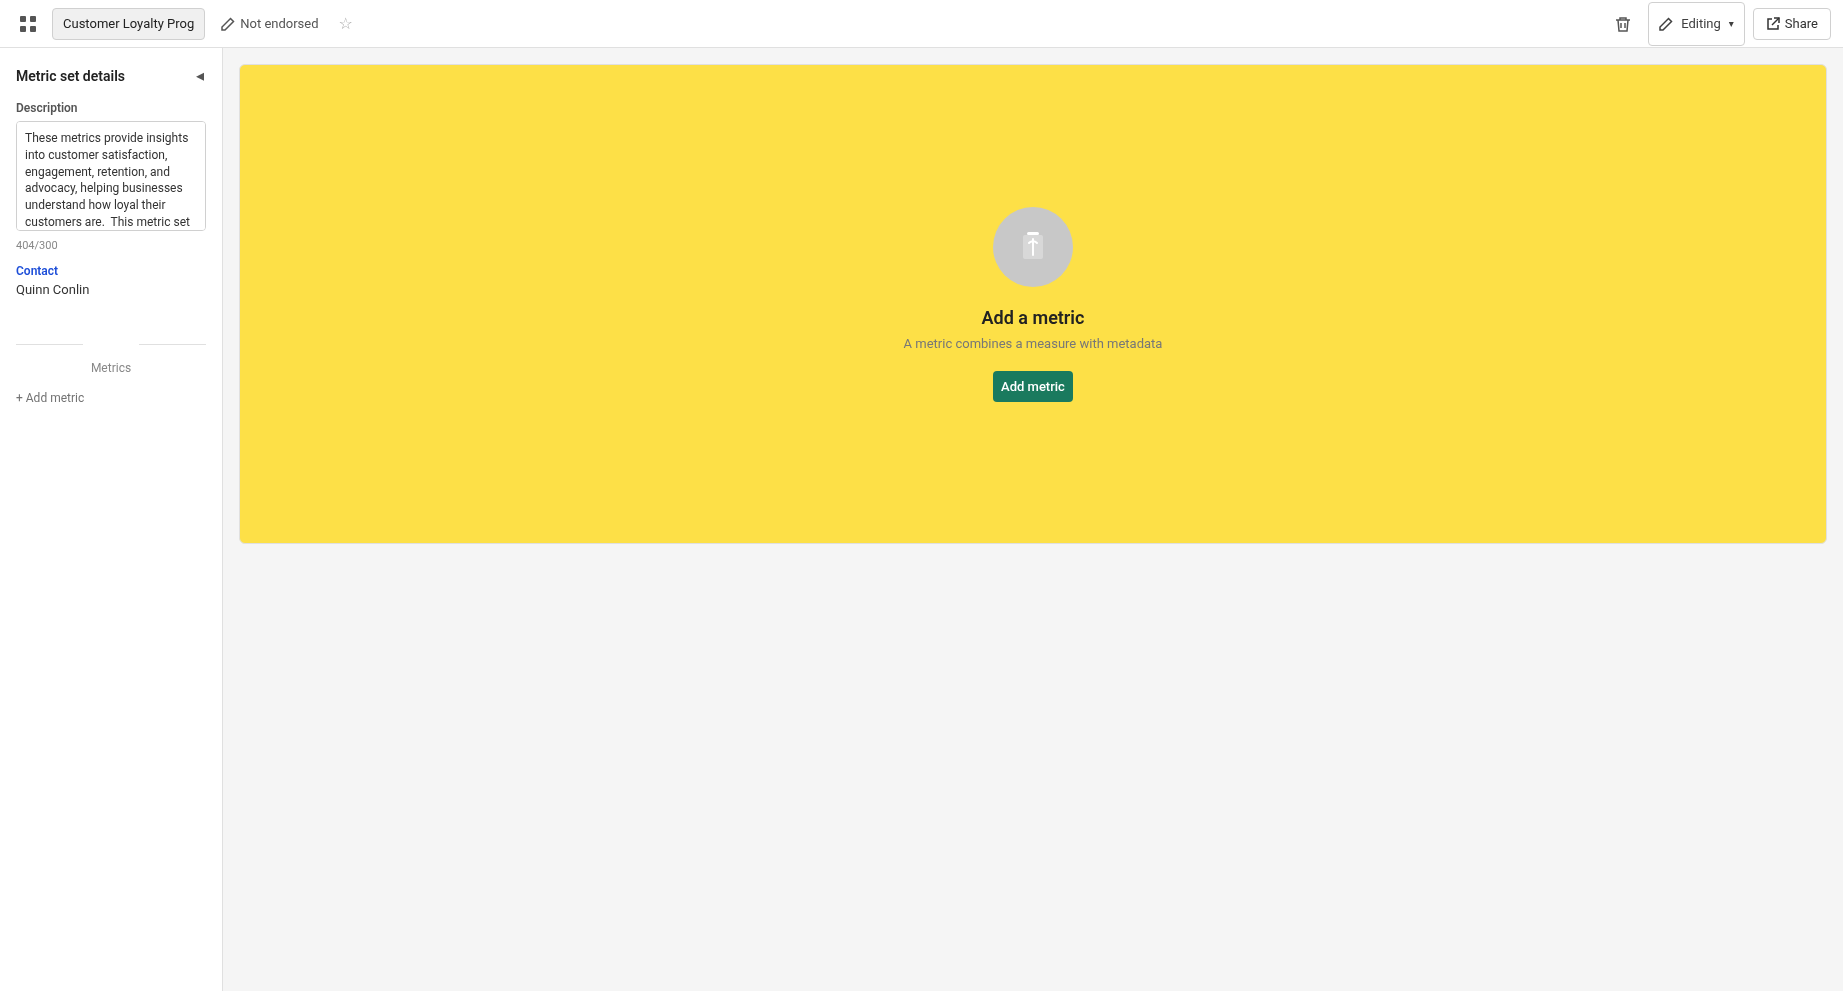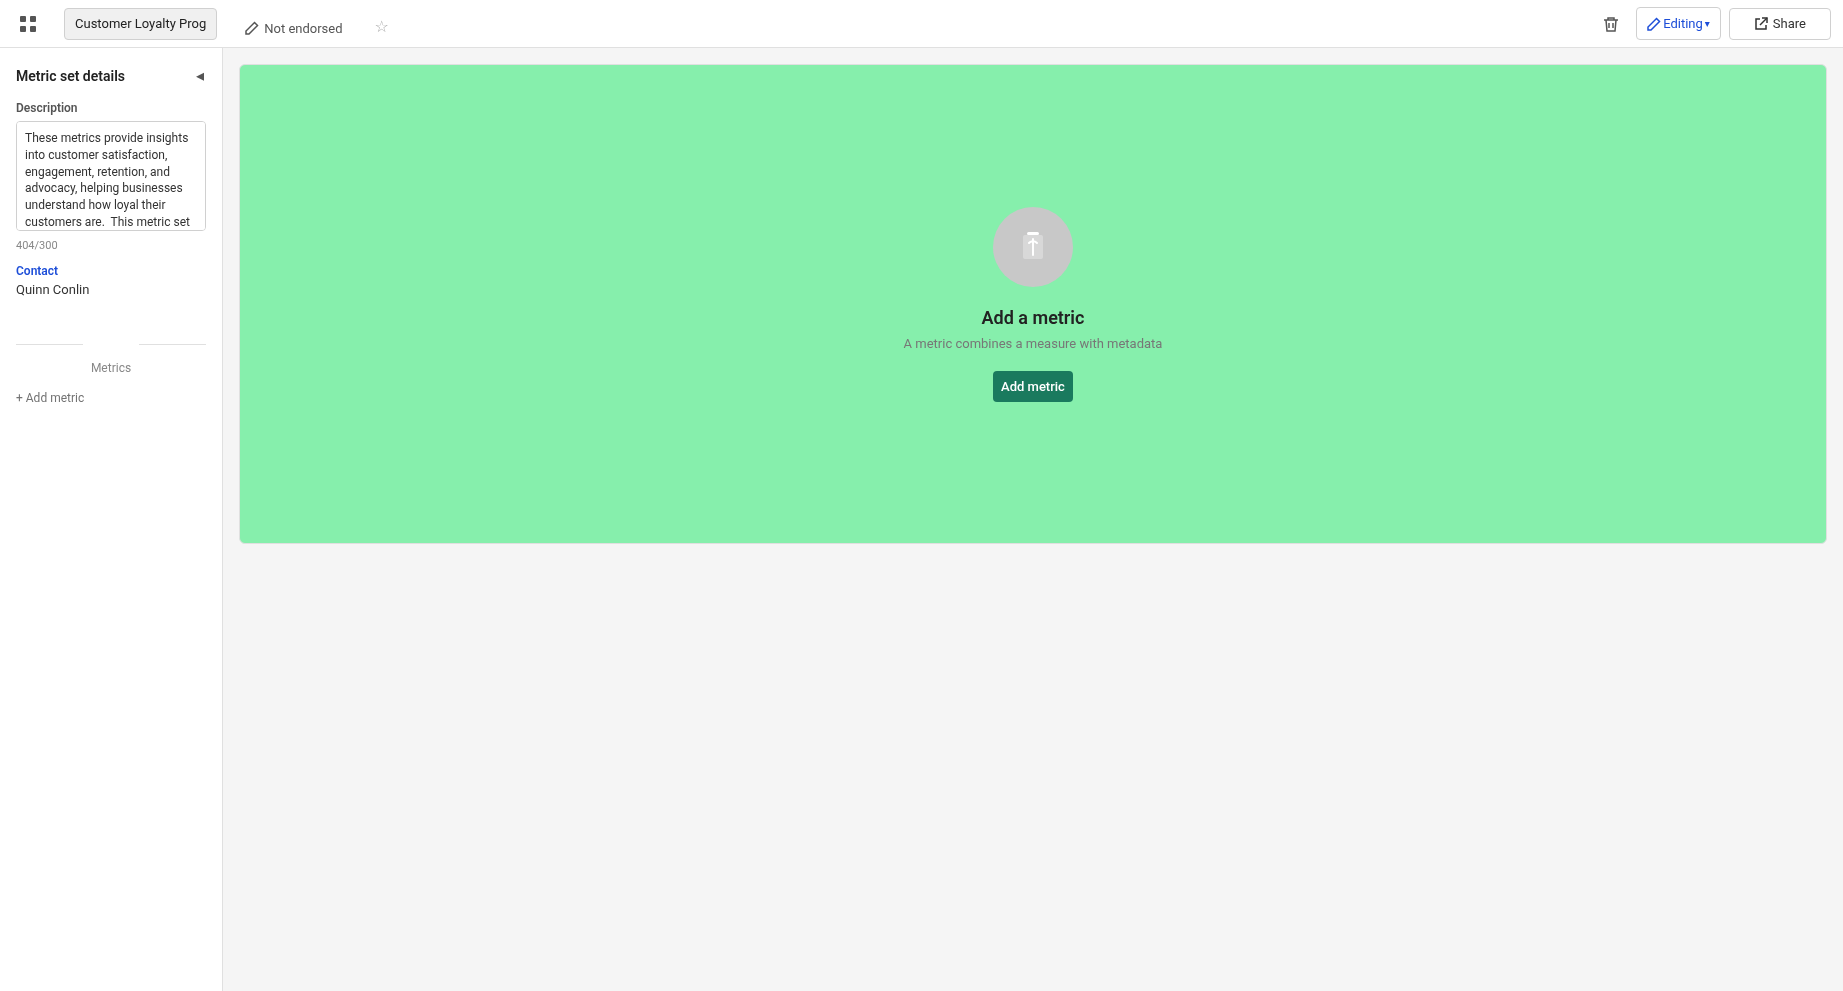--- a/index.html
+++ b/index.html
@@ -22,22 +22,22 @@
       align-items: center;
       background: #ffffff;
       border-bottom: 1px solid #e0e0e0;
       height: 48px;
       padding: 0 12px;
       position: relative;
     }
 
     .header-left {
       display: flex;
-      align-items: flex-end;
-      gap: 20px;
+      align-items: center;
+      gap: 8px;
       flex: 1;
     }
 
     .grid-icon-btn {
       display: flex;
       align-items: center;
       justify-content: center;
       width: 32px;
       height: 32px;
       border: none;
@@ -95,39 +95,39 @@
       padding: 4px 8px;
       border-radius: 4px;
       font-size: 18px;
       display: flex;
       align-items: center;
     }
 
     .editing-btn {
       display: flex;
       align-items: center;
-      gap: 2px;
+      gap: 8px;
       background: none;
       border: 1px solid #d0d0d0;
       border-radius: 4px;
       padding: 4px 10px;
       font-size: 13px;
-      color: #1d4ed8;
-      cursor: pointer;
-      height: 33px;
+      color: #404040;
+      cursor: pointer;
+      height: 44px;
     }
 
     .share-btn {
       display: flex;
       align-items: center;
       gap: 5px;
       background: none;
       border: 1px solid #d0d0d0;
       border-radius: 4px;
-      padding: 4px 24px;
+      padding: 4px 12px;
       font-size: 13px;
       color: #333;
       cursor: pointer;
       height: 32px;
     }
 
     
     .main-layout {
       display: flex;
       height: calc(991px - 48px);
@@ -243,21 +243,21 @@
     .content-area {
       flex: 1;
       background: #f5f5f5;
       display: flex;
       flex-direction: column;
       align-items: stretch;
       padding: 16px;
     }
 
     .metric-card {
-      background: #86efac;
+      background: #fde047;
       border: 1px solid #e0e0e0;
       border-radius: 6px;
       display: flex;
       flex-direction: column;
       align-items: center;
       justify-content: center;
       min-height: 480px;
       padding: 40px;
     }
 

